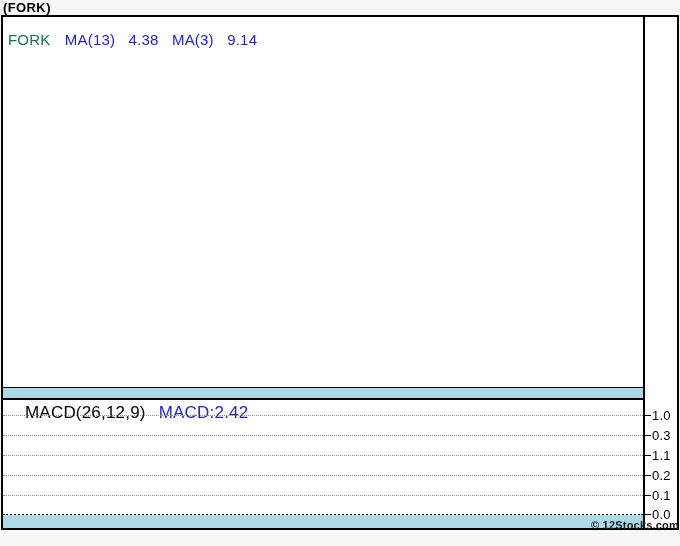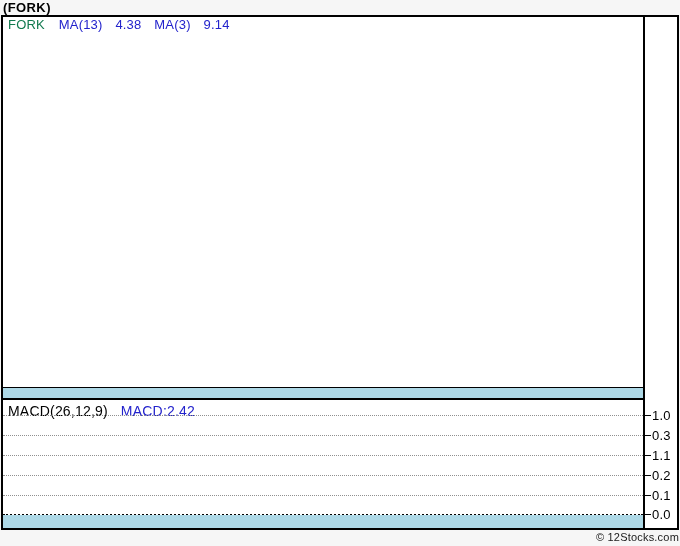--- a/index.html
+++ b/index.html
@@ -14,28 +14,28 @@
   .chart-title {
     position:absolute; left:3px; top:0px;
     font-size:13px; font-weight:bold; color:#000; letter-spacing:0.4px;
   }
   .chart-box {
     position:absolute; left:1px; top:15px; width:678px; height:515px;
     border:2px solid #000; background:#fff;
   }
   
   .legend-main {
-    position:absolute; left:5px; top:0;
-    font-size:13px; letter-spacing:0.2px; white-space:nowrap;
+    position:absolute; left:5px; top:14px;
+    font-size:15px; letter-spacing:0.2px; white-space:nowrap;
   }
   .legend-main .sym { color:#117a4f; margin-right:10px; }
   .legend-main .ma  { color:#2323cc; margin-right:9px; }
   .legend-macd {
-    position:absolute; left:5px; top:386px;
-    font-size:14px; letter-spacing:0.2px; color:#000; white-space:nowrap;
+    position:absolute; left:22px; top:386px;
+    font-size:17px; letter-spacing:0.2px; color:#000; white-space:nowrap;
   }
   .legend-macd .val { color:#2323cc; margin-left:13px; }
   
   .band-upper {
     position:absolute; left:0; top:370px; width:640px; height:13px;
     background:#add8e6;
     border-top:1.5px solid #000; border-bottom:2px solid #000;
   }
   .band-lower {
     position:absolute; left:0; top:498px; width:640px; height:13px;
@@ -60,22 +60,22 @@
     display:flex; align-items:center;
   }
   .tick-dash { width:8px; height:0; border-top:1.5px solid #000; }
   .tick-label {
     font-size:13px; color:#000; margin-left:1px; line-height:1;
     letter-spacing:0.2px;
   }
   .t1 { top:398px; } .t2 { top:418px; } .t3 { top:438px; }
   .t4 { top:458px; } .t5 { top:478px; } .t6 { top:497px; }
   .copyright {
-    position:absolute; right:1px; top:531px;
-    font-size:11px; font-weight:normal; color:#1a1a1a; letter-spacing:0.2px;
+    position:absolute; right:1px; top:519px;
+    font-size:11px; font-weight:bold; color:#1a1a1a; letter-spacing:0.2px;
     text-decoration:none; cursor:pointer;
   }
 </style>
 </head>
 <body>
 
 <div class="page">
 
   <div class="chart-title">(FORK)</div>
 

